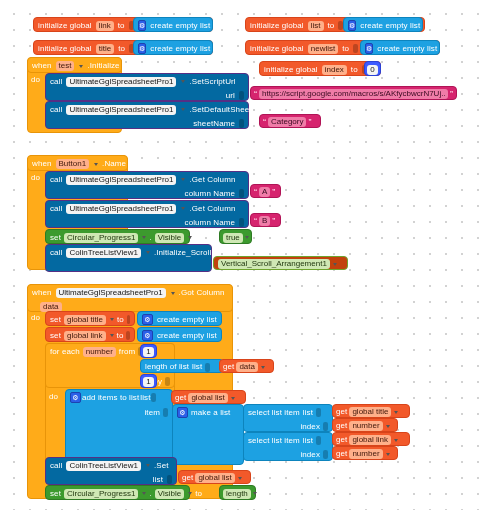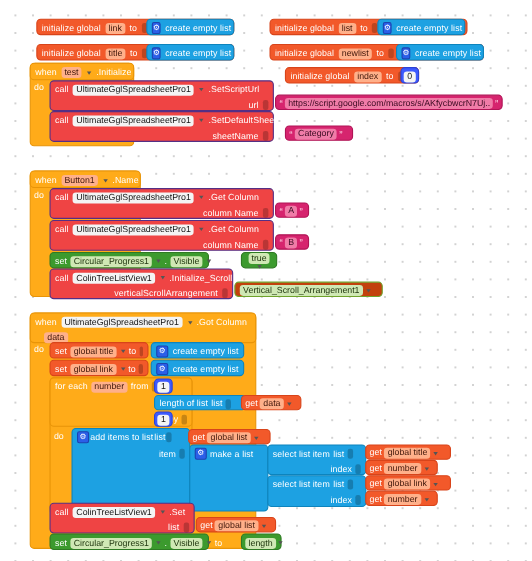--- a/index.html
+++ b/index.html
@@ -20,21 +20,21 @@
   
   .blk{position:absolute;box-sizing:border-box;border-radius:4px;
        color:#fff;white-space:nowrap;line-height:1;}
   .row{display:flex;align-items:center;height:15px;padding:0 4px;gap:4px;}
   .lbl{font-size:8px;color:#ffffff;letter-spacing:.1px;}
 
   
   .c-var     {background:#f2592a;border:1px solid #d8441a;}
   .c-ctrl    {background:#ffab19;border:1px solid #e89408;}
   .c-list    {background:#1da1e2;border:1px solid #0d84bd;}
-  .c-comp    {background:#ef4444;border:1px solid #552f85;}
+  .c-comp    {background:#0369a1;border:1px solid #552f85;}
   .c-txt     {background:#d6246e;border:1px solid #b01456;}
   .c-math    {background:#3d5afe;border:1px solid #2a42d6;}
   .c-set     {background:#3c9a2e;border:1px solid #2e7a23;}
   .c-getcomp {background:#c2410c;border:1px solid #6fa32c;}
 
   
   .field{display:inline-flex;align-items:center;gap:3px;
         background:rgba(255,255,255,.85);border-radius:3px;
         padding:0 3px;height:10px;font-size:8px;color:#1a1a1a;}
   .field.orange{background:#ffb08a;color:#40170a;}
@@ -244,36 +244,32 @@
       <span class="field green">Circular_Progress1</span>
       <span class="caret"></span>
       <span class="lbl">.</span>
       <span class="field green">Visible</span>
       <span class="caret"></span>
       <span class="lbl">to</span>
       <span class="socket"></span>
     </div>
   </div>
   <div class="blk c-set" style="left:219px;top:229px;width:33px;height:15px;">
-    <div class="row" style="padding:0 3px;gap:1px;flex-direction:column;">
+    <div class="row" style="padding:0 3px;gap:1px;">
       <span class="field green">true</span>
       <span class="caret"></span>
     </div>
   </div>
 
   <div class="blk c-comp" style="left:45px;top:244px;width:167px;height:28px;">
     <div class="row" style="height:15px;">
       <span class="lbl">call</span>
       <span class="field plain">ColinTreeListView1</span>
       <span class="caret"></span>
       <span class="lbl">.Initialize_Scroll</span>
-    </div>
-    <div class="row" style="height:13px;justify-content:flex-end;">
-      <span class="lbl">verticalScrollArrangement</span>
-      <span class="socket"></span>
     </div>
   </div>
   <div class="blk c-getcomp" style="left:213px;top:256px;width:135px;height:14px;">
     <div class="row" style="height:14px;padding:0 4px;gap:2px;">
       <span class="field green">Vertical_Scroll_Arrangement1</span>
       <span class="caret"></span>
     </div>
   </div>
 
   <div class="blk c-ctrl" style="left:27px;top:284px;width:206px;height:215px;border-radius:5px 5px 4px 4px;"></div>

